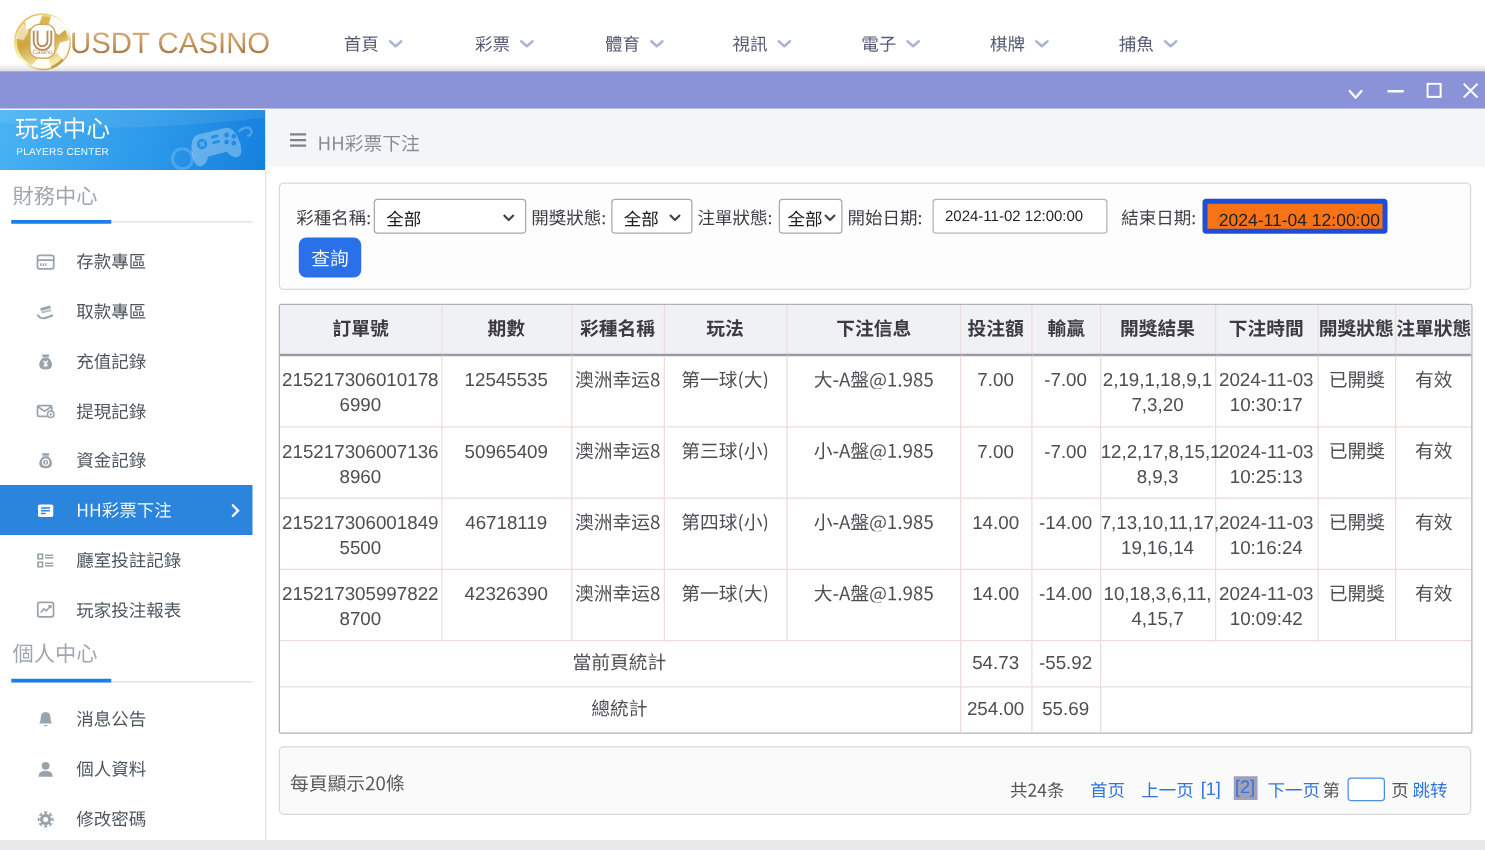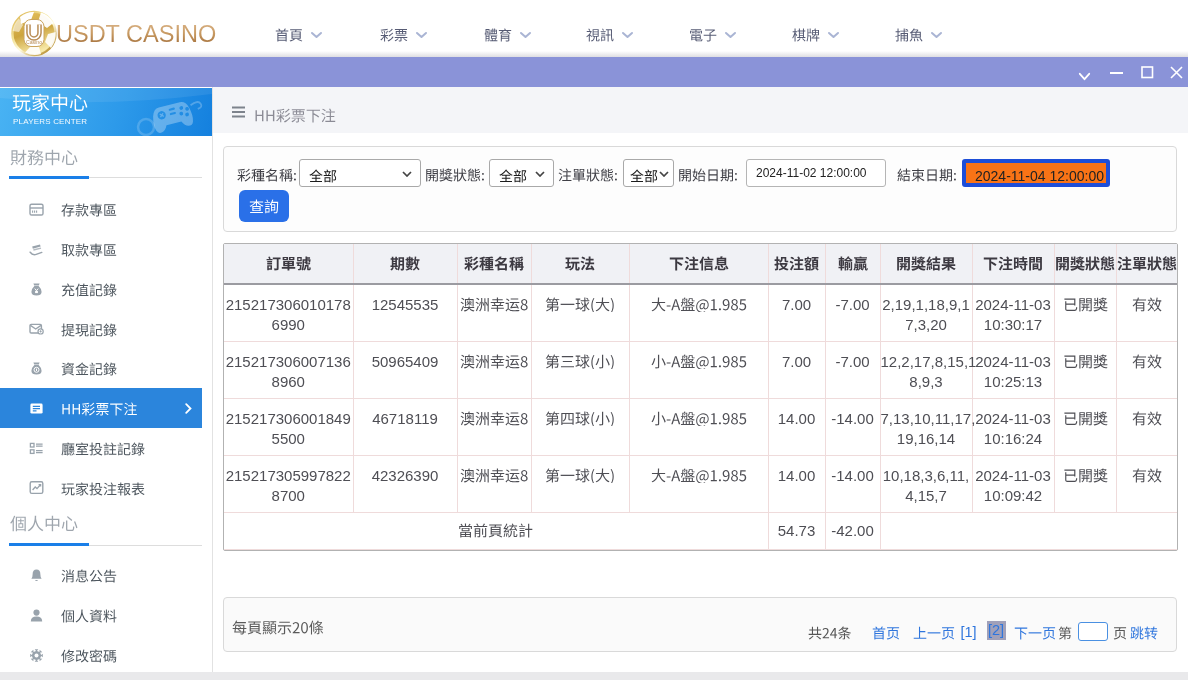--- a/index.html
+++ b/index.html
@@ -803,21 +803,33 @@
             <td colspan="5"><svg class="t c" style="width:75.0px;height:15px;" viewBox="0 -880 5000 1000">
                 <g transform="scale(1,-1)" fill="#4e4e54">
                   <use href="#r7576"></use>
                   <use href="#r524d" x="1000"></use>
                   <use href="#r9801" x="2000"></use>
                   <use href="#r7d71" x="3000"></use>
                   <use href="#r8a08" x="4000"></use>
                 </g>
               </svg></td>
             <td>54.73</td>
-            <td>-42.00</td>
+            <td>-55.92</td>
+            <td colspan="4" style="border-right:none"></td>
+          </tr>
+          <tr class="sum last">
+            <td colspan="5"><svg class="t c" style="width:45.0px;height:15px;" viewBox="0 -880 3000 1000">
+                <g transform="scale(1,-1)" fill="#4e4e54">
+                  <use href="#r7e3d"></use>
+                  <use href="#r7d71" x="1000"></use>
+                  <use href="#r8a08" x="2000"></use>
+                </g>
+              </svg></td>
+            <td>254.00</td>
+            <td>55.69</td>
             <td colspan="4" style="border-right:none"></td>
           </tr>
         </tbody>
       </table>
     </div>
     <div class="abs" style="left:223px;top:597px;width:954px;height:55px;background:#fafafa;border:1px solid #d9d9d9;border-radius:4px"></div>
     <div class="abs" style="left:232px;top:618px"><svg class="t" style="width:91.7px;height:15px;" viewBox="0 -880 6110 1000">
         <g transform="scale(1,-1)" fill="#5a5a5a">
           <use href="#r6bcf"></use>
           <use href="#r9801" x="1000"></use>

